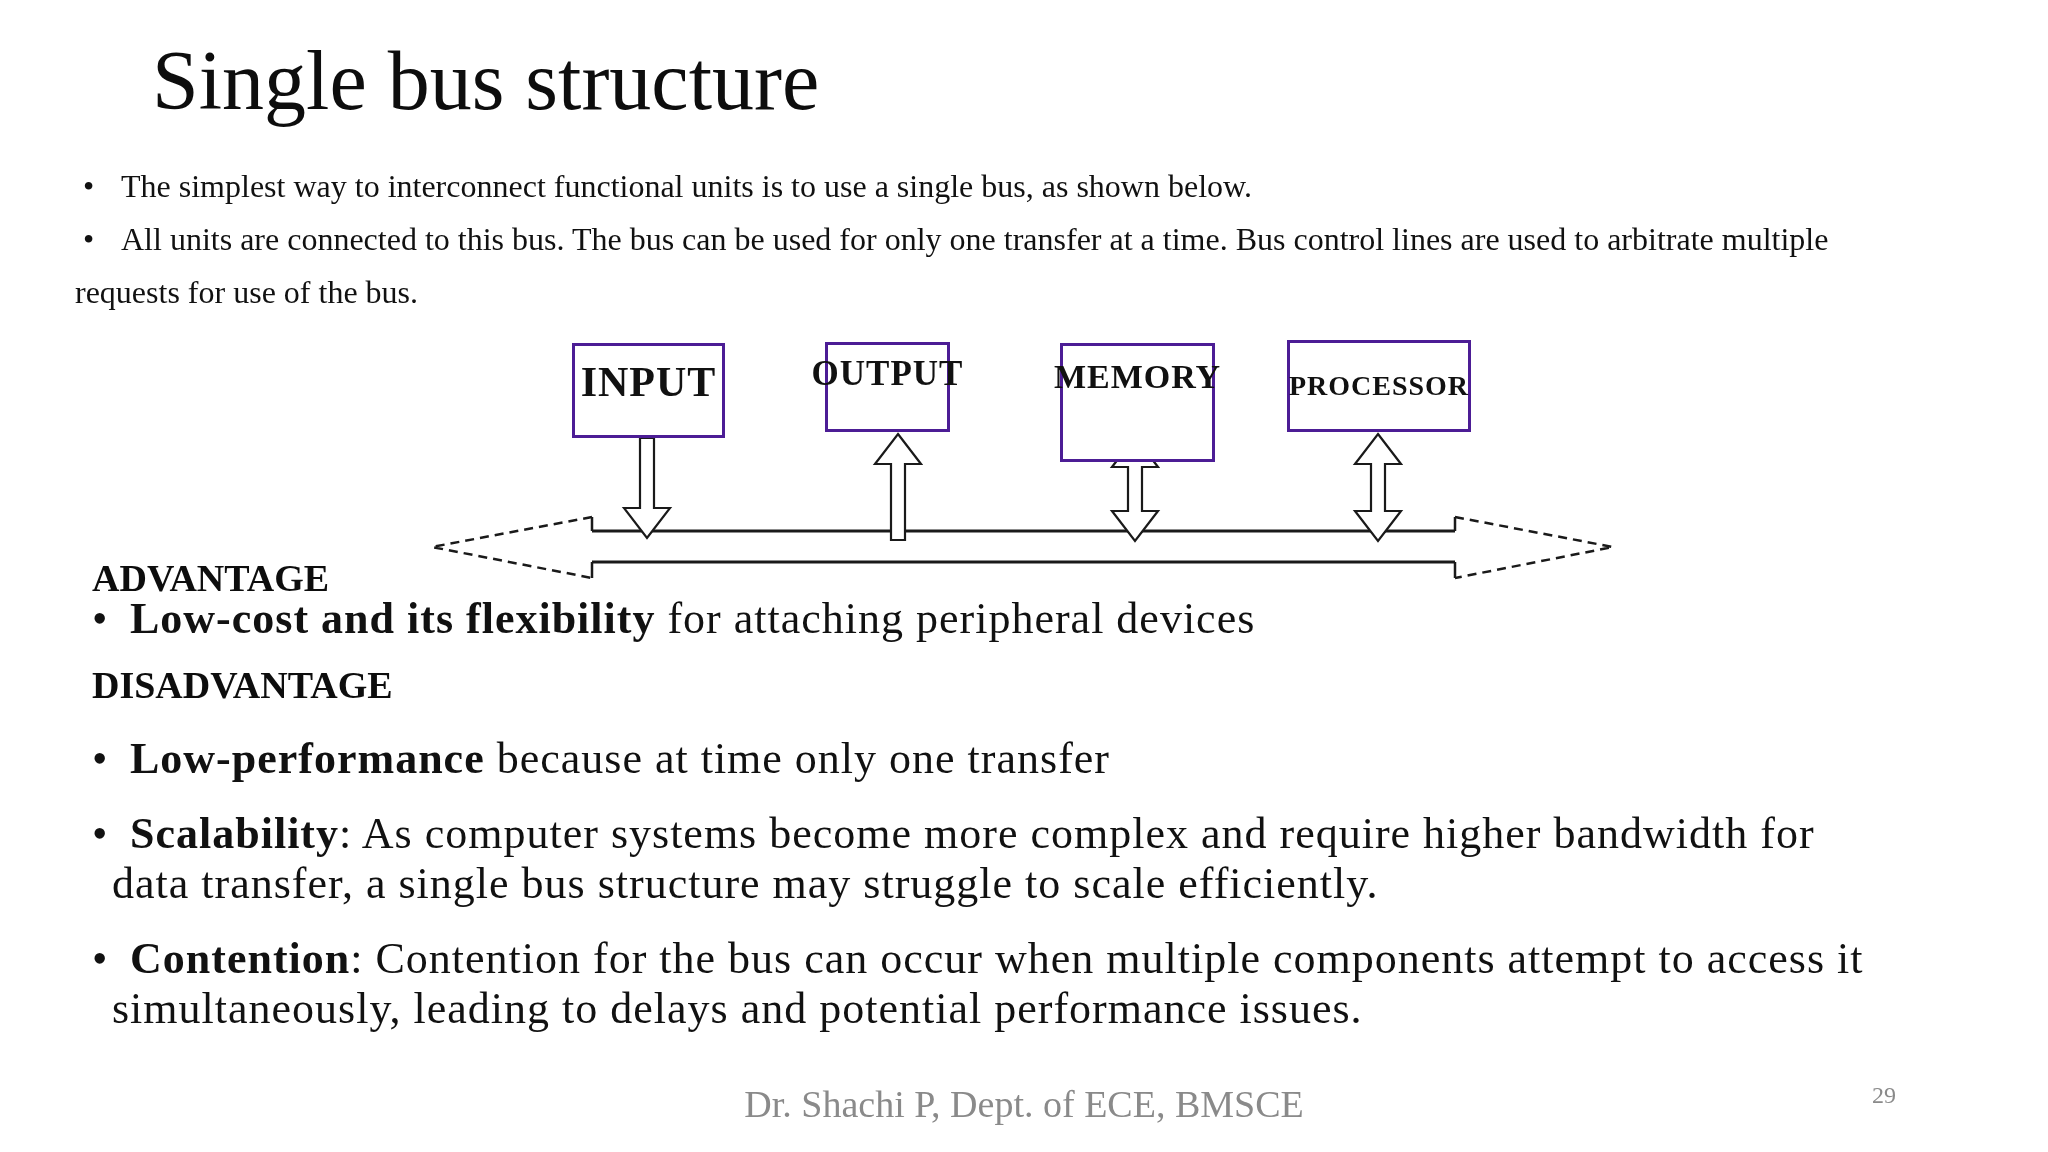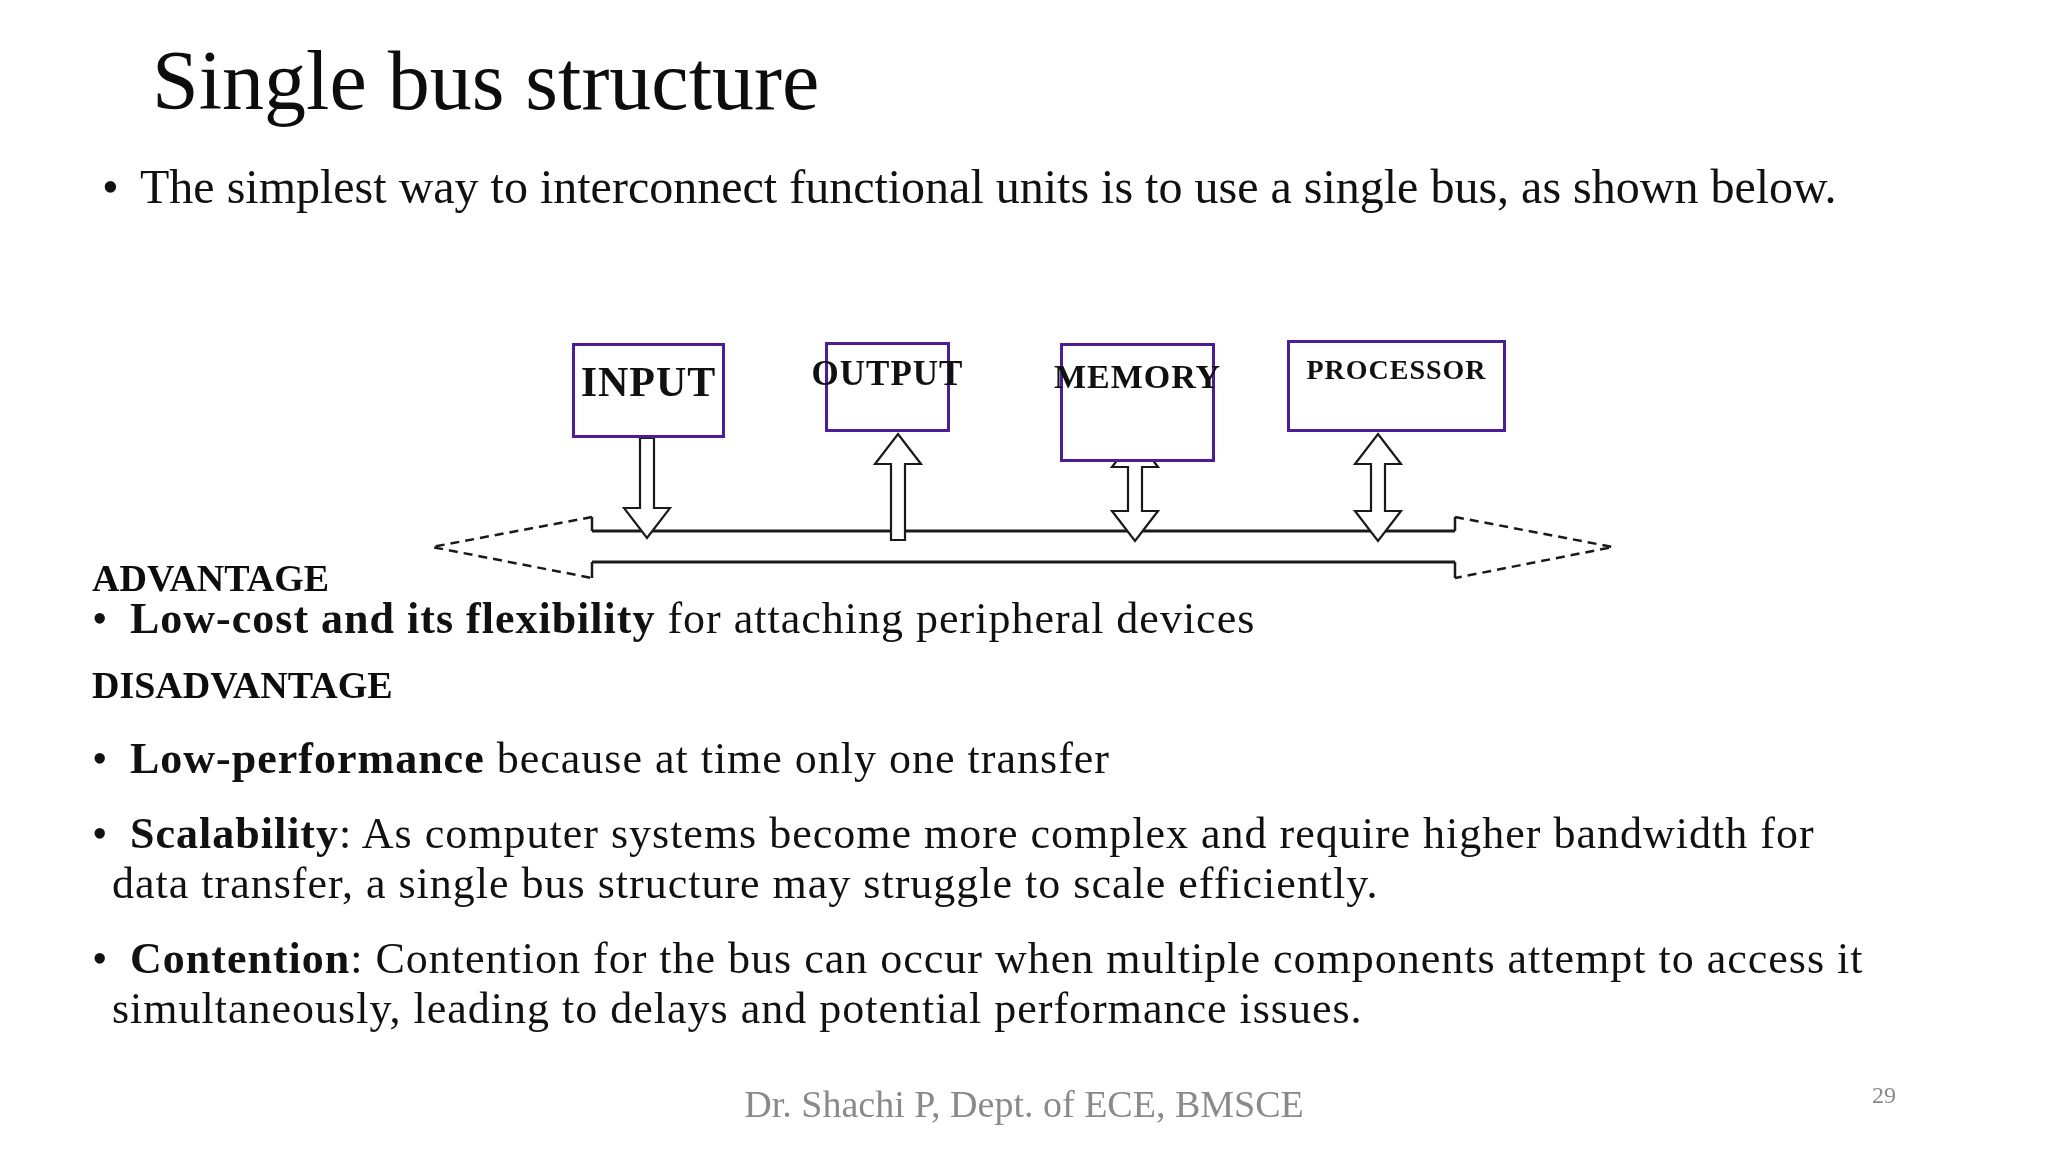--- a/index.html
+++ b/index.html
@@ -9,35 +9,35 @@
     font-family:"Liberation Serif", serif;color:#111111;
   }
   
   .title{
     position:absolute;left:152px;top:30px;margin:0;
     font-size:84px;font-weight:400;line-height:102px;color:#0d0d0d;
     white-space:nowrap;
   }
   
   .intro{
-    position:absolute;left:94px;top:160px;width:1860px;
-    font-size:48px;line-height:53px;
+    position:absolute;left:75px;top:160px;width:1860px;
+    font-size:32px;line-height:53px;
   }
   .intro p{margin:0;text-indent:8px;}
   .bu{display:inline-block;width:14px;margin-right:24px;text-indent:0;}
   
   .dbox{
     position:absolute;box-sizing:border-box;background:#ffffff;
     border:3px solid #4c1d95;display:flex;justify-content:center;align-items:flex-start;
     font-weight:700;letter-spacing:1px;line-height:1.1;
   }
   .box-input    {left:572px; top:343px; width:153px; height:95px; font-size:42px; padding-top:13px;}
   .box-output   {left:825px; top:342px; width:125px; height:90px; font-size:35px; padding-top:10px;}
   .box-memory   {left:1060px;top:343px; width:155px; height:119px; font-size:34px; padding-top:12px;}
-  .box-processor{left:1287px;top:340px; width:219px; height:92px; font-size:28px; padding-top:12px;}
+  .box-processor{left:1287px;top:340px; width:184px; height:92px; font-size:28px; padding-top:28px;}
   .arrows{position:absolute;left:0;top:0;width:2048px;height:1152px;pointer-events:none;}
   
   .sechead{
     position:absolute;left:92px;margin:0;
     font-size:38px;font-weight:700;line-height:44px;color:#0d0d0d;white-space:nowrap;
   }
   .adv{top:556px;}
   .dis{top:663px;}
   
   .db{
@@ -62,20 +62,21 @@
 </style>
 </head>
 <body>
 
 <div class="slide">
 
   <h1 class="title">Single bus structure</h1>
 
   <div class="intro">
     <p><span class="bu">•</span><span>The simplest way to interconnect functional units is to use a single bus, as shown below.</span></p>
+    <p><span class="bu">•</span><span>All units are connected to this bus. The bus can be used for only one transfer at a time. Bus control lines are used to arbitrate multiple requests for use of the bus.</span></p>
   </div>
 
   <svg class="arrows" viewBox="0 0 2048 1152" xmlns="http://www.w3.org/2000/svg">
 
     <path d="M432,547 L592,517 L592,531 L1455,531 L1455,517 L1613,547 L1455,578 L1455,562 L592,562 L592,578 Z" fill="#ffffff" stroke="none"></path>
 
     <path d="M592,531 L1455,531 M592,562 L1455,562" fill="none" stroke="#1a1a1a" stroke-width="3"></path>
 
     <path d="M592,517 L592,531 M592,578 L592,562 M1455,517 L1455,531 M1455,578 L1455,562" fill="none" stroke="#1a1a1a" stroke-width="2.5"></path>
 

